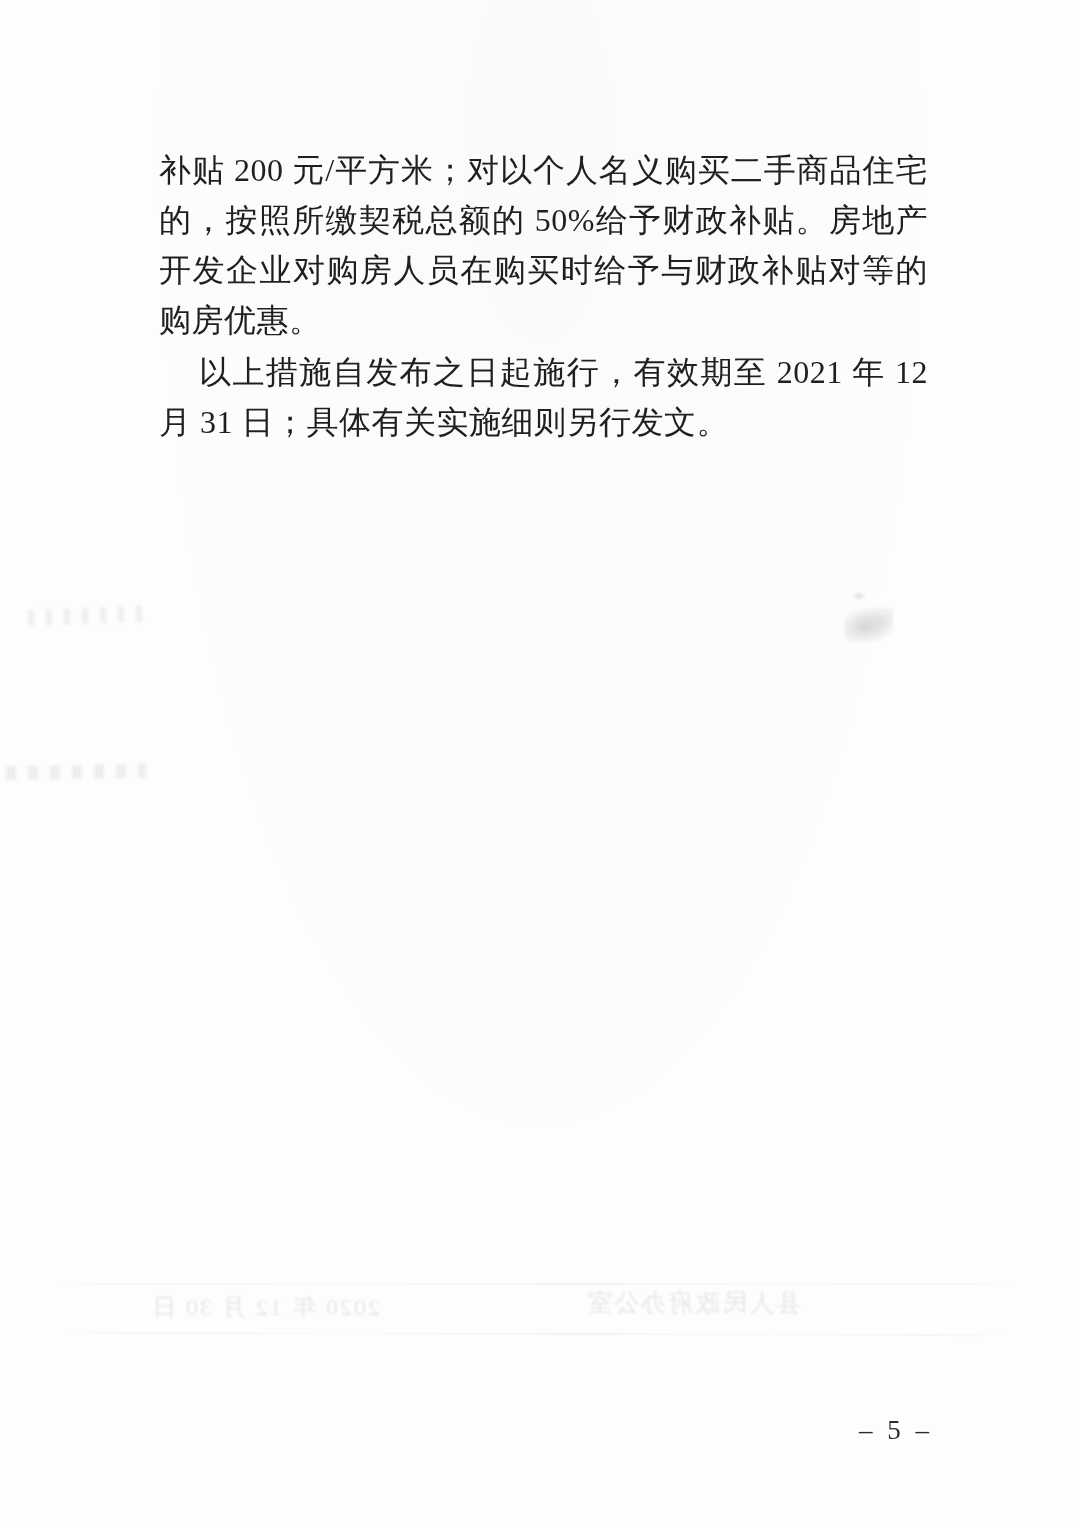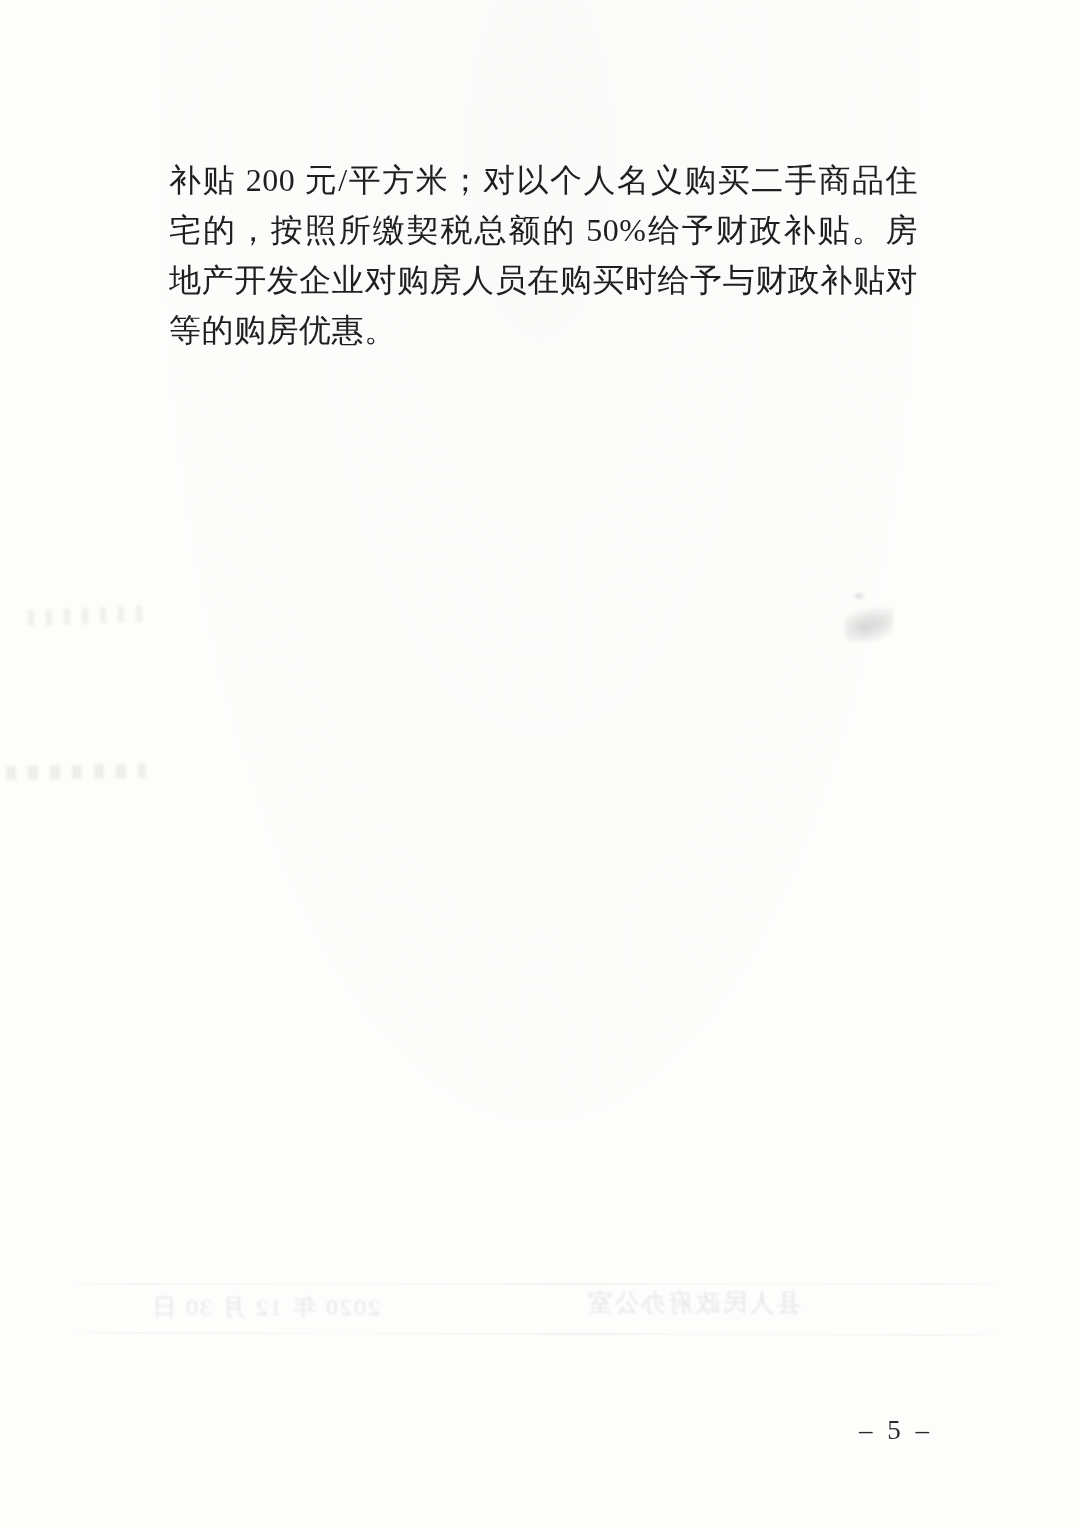--- a/index.html
+++ b/index.html
@@ -26,21 +26,21 @@
     left: 157px;
     top: 143px;
     width: 773px;
     font-size: 32px;
     line-height: 50px;
     color: #1f1f1f;
     text-align: justify;
     letter-spacing: 0.5px;
   }
   .content p {
-    margin: 12px;
+    margin: 2px;
   }
   .content p.indent {
     text-indent: 40px;
   }
   .lead-bold {
     font-family: "Liberation Sans", "DejaVu Sans", sans-serif;
     font-weight: 700;
     letter-spacing: 1px;
   }
   .page-number {
@@ -113,20 +113,21 @@
 </head>
 <body>
 
 <div class="page">
 
   <div class="content">
     <p><span>补贴 200 元/平方米；对以个人名义购买二手商品住宅的，按照所缴契税总额的 50%给予财政补贴。房地产开发企业对购房人员在购买时给予与财政补贴对等的购房优惠。</span></p>
 
 
 
+    <p class="indent"><span>以上措施自发布之日起施行，有效期至 2021 年 12 月 31 日；具体有关实施细则另行发文。</span></p>
   </div>
 
   <div class="streak streak-1"></div>
   <div class="streak streak-2"></div>
 
   <div class="ghost ghost-left">2020 年 12 月 30 日</div>
   <div class="ghost ghost-right">县人民政府办公室</div>
 
   <div class="smudge smudge-1"></div>
   <div class="smudge smudge-2"></div>

